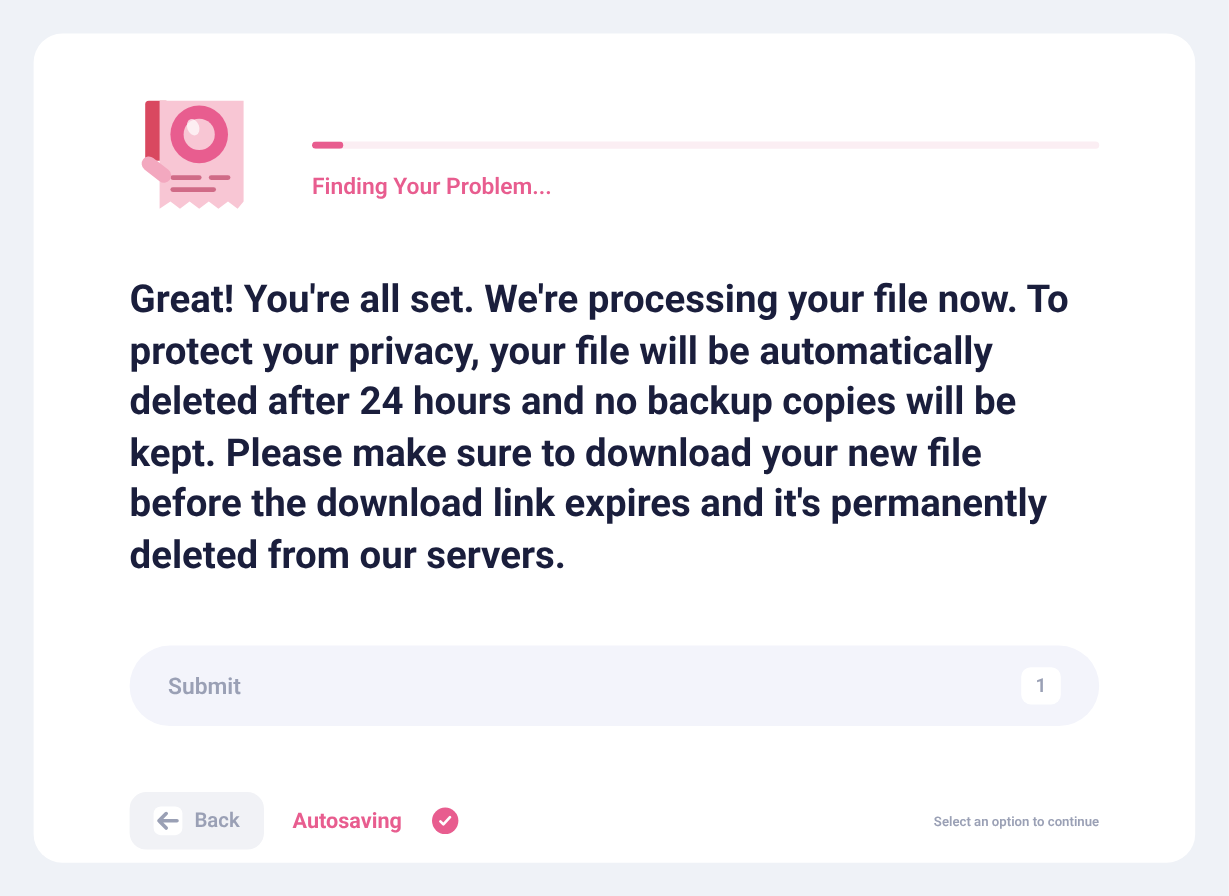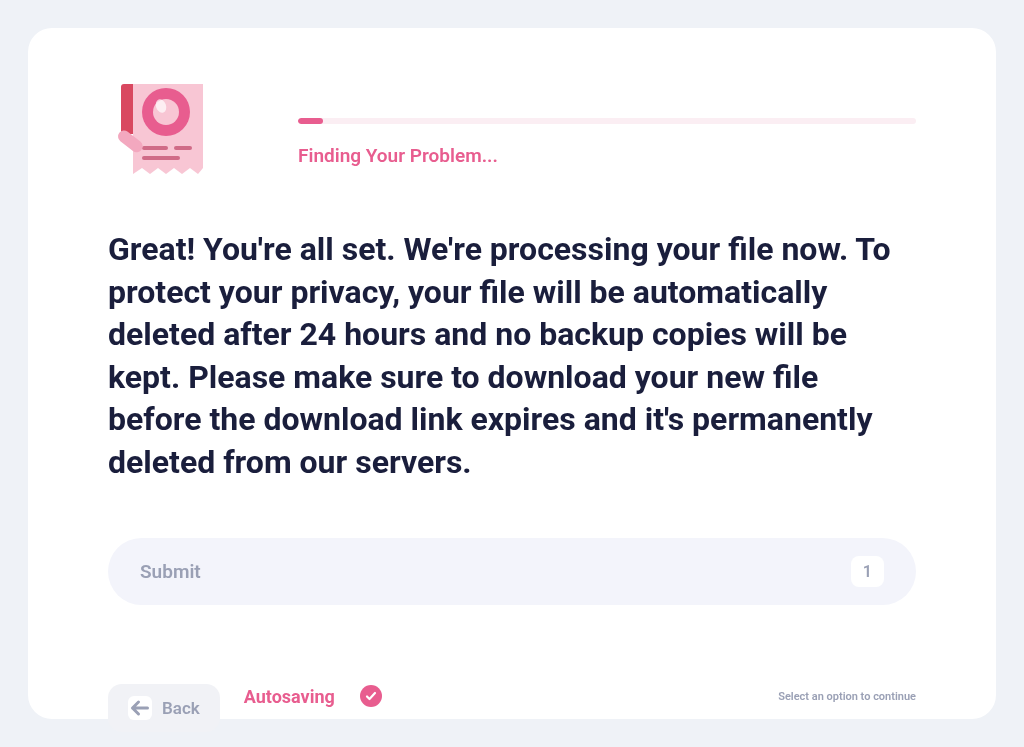--- a/index.html
+++ b/index.html
@@ -22,21 +22,21 @@
       border-radius: 24px;
       width: 100%;
       height: 100%;
       padding: 50px 80px 40px 80px;
       position: relative;
     }
     
     .header {
       display: flex;
       align-items: flex-start;
-      gap: 80px;
+      gap: 42px;
       margin-bottom: 40px;
     }
     
     .illustration {
       width: 110px;
       height: 110px;
       flex-shrink: 0;
     }
     
     .progress-section {
@@ -107,21 +107,20 @@
     }
     
     .back-button {
       background: #f1f2f6;
       border-radius: 14px;
       padding: 12px 20px;
       display: flex;
       align-items: center;
       gap: 10px;
       cursor: pointer;
-      margin-top: 24px;
     }
     
     .back-arrow {
       background: #ffffff;
       width: 24px;
       height: 24px;
       border-radius: 6px;
       display: flex;
       align-items: center;
       justify-content: center;

